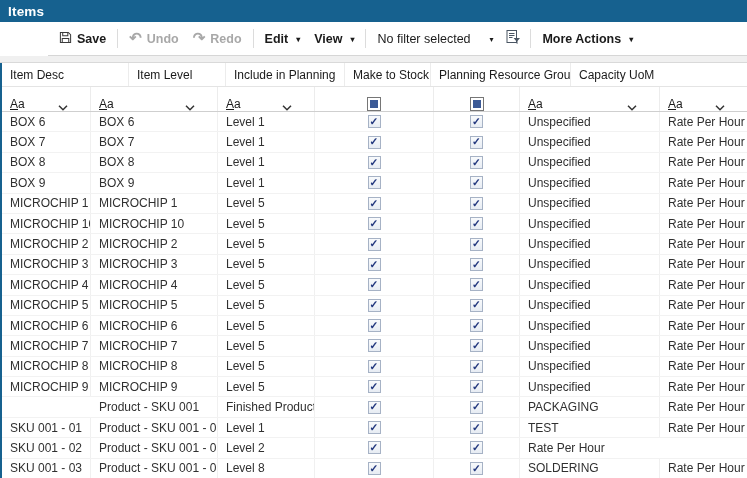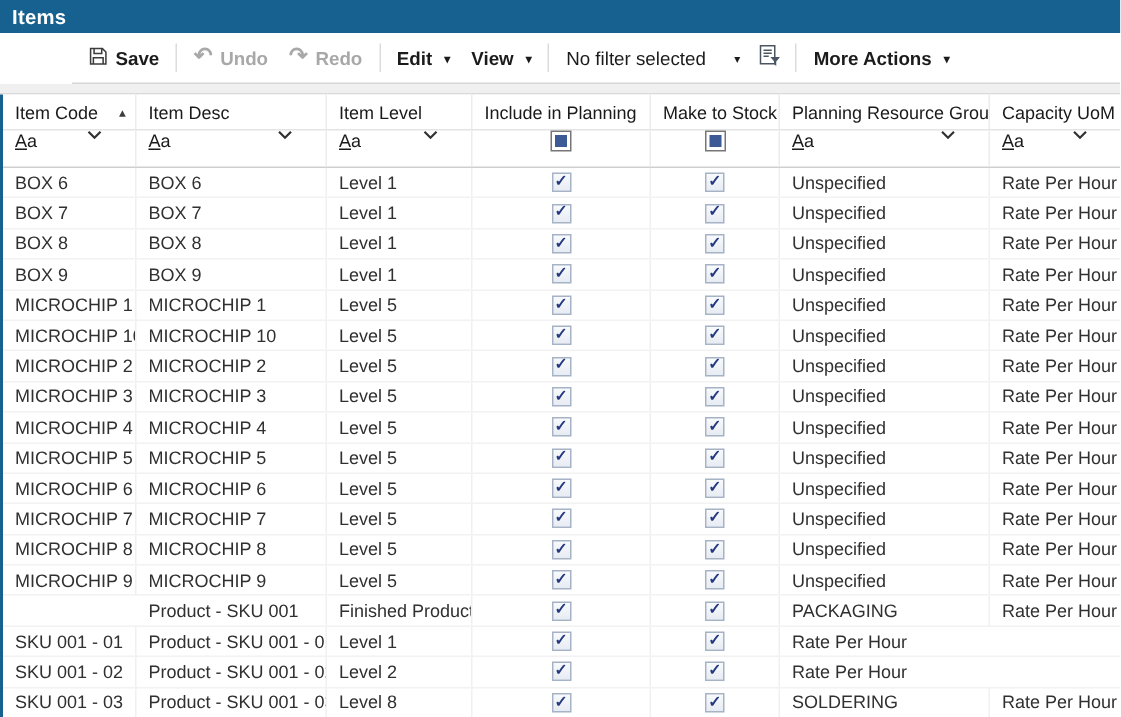--- a/index.html
+++ b/index.html
@@ -50,21 +50,21 @@
   .hrow { flex: 0 0 24px; display: flex; border-bottom: 1px solid #e4e4e4; }
   .hcell {
     display: flex; align-items: center; height: 100%; padding: 0 4px 0 8px;
     font-size: 12px; color: #1a1a1a; border-right: 1px solid #ececec;
     cursor: pointer; white-space: nowrap; overflow: hidden;
   }
   .hcell:last-child { border-right: none; }
   .sort { font-size: 9px; color: #3c3c3c; margin-left: 14px; }
   .frow { flex: 0 0 25px; display: flex; border-bottom: 1px solid #cfcfcf; }
   .fcell {
-    display: flex; align-items: flex-start; height: 100%; padding: 0 8px;
+    display: flex; align-items: flex-end; height: 100%; padding: 0 8px;
     border-right: 1px solid #ececec;
   }
   .fcell:last-child { border-right: none; }
   .aa { font-size: 12px; color: #1b1b1b; }
   .aa .u { text-decoration: underline; }
   .fchev { margin-left: auto; margin-right: 14px; display: flex; cursor: pointer; }
   .fcheck {
     width: 14px; height: 14px; border: 1px solid #767676; background: #fff;
     margin: 0 auto; display: flex; align-items: center; justify-content: center; cursor: pointer;
   }
@@ -145,24 +145,20 @@
     <button class="tbtn">
       <span>More Actions</span>
       <span class="caret">▾</span>
     </button>
   </div>
 
   <div class="strip"></div>
 
   <div class="grid" style="border-left-color: rgb(22, 97, 143);">
     <div class="hrow" id="headerRow">
-        <div class="hcell" style="width: 89px;">
-          <span>Item Code</span>
-          <span class="sort">▴</span>
-        </div>
         <div class="hcell" style="width: 127px;">
           <span>Item Desc</span>
         </div>
         <div class="hcell" style="width: 97px;">
           <span>Item Level</span>
         </div>
         <div class="hcell" style="width: 119px;">
           <span>Include in Planning</span>
         </div>
         <div class="hcell" style="width: 86px;">
@@ -426,20 +422,21 @@
         <div class="drow">
           <div class="dcell" style="width: 89px; text-align: right;">SKU 001 - 01</div>
           <div class="dcell" style="width: 127px;">Product - SKU 001 - 01</div>
           <div class="dcell" style="width: 97px;">Level 1</div>
           <div class="dcell center" style="width: 119px;">
             <span class="cb"></span>
           </div>
           <div class="dcell center" style="width: 86px;">
             <span class="cb"></span>
           </div>
+          <div class="dcell" style="width: 140px;">TEST</div>
           <div class="dcell" style="flex: 1 1 0%;">Rate Per Hour</div>
         </div>
         <div class="drow">
           <div class="dcell" style="width: 89px;">SKU 001 - 02</div>
           <div class="dcell" style="width: 127px;">Product - SKU 001 - 02</div>
           <div class="dcell" style="width: 97px;">Level 2</div>
           <div class="dcell center" style="width: 119px;">
             <span class="cb"></span>
           </div>
           <div class="dcell center" style="width: 86px;">

